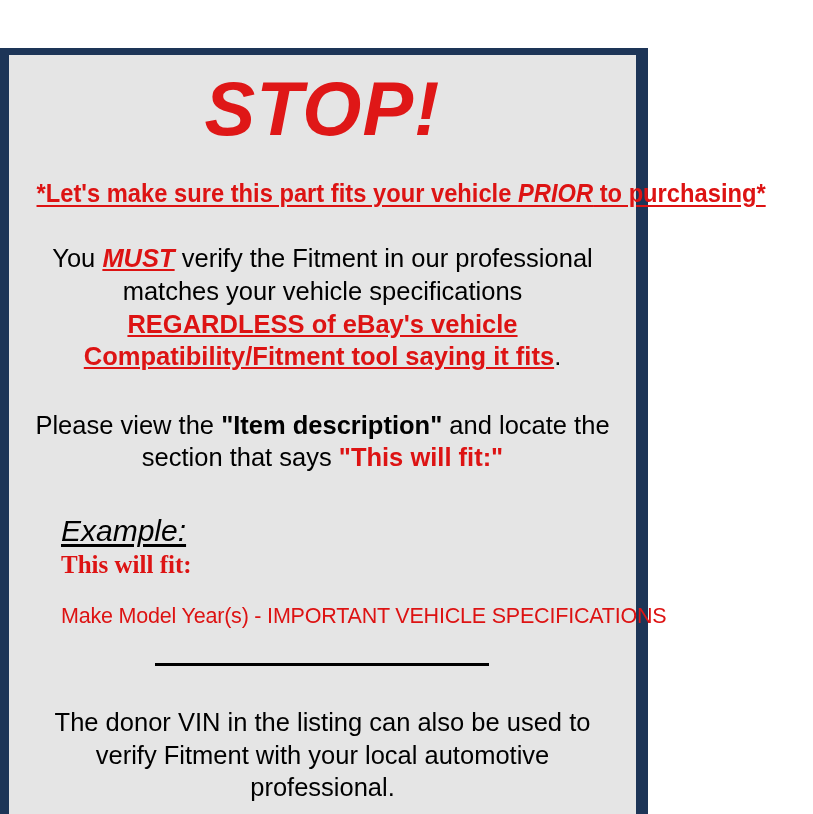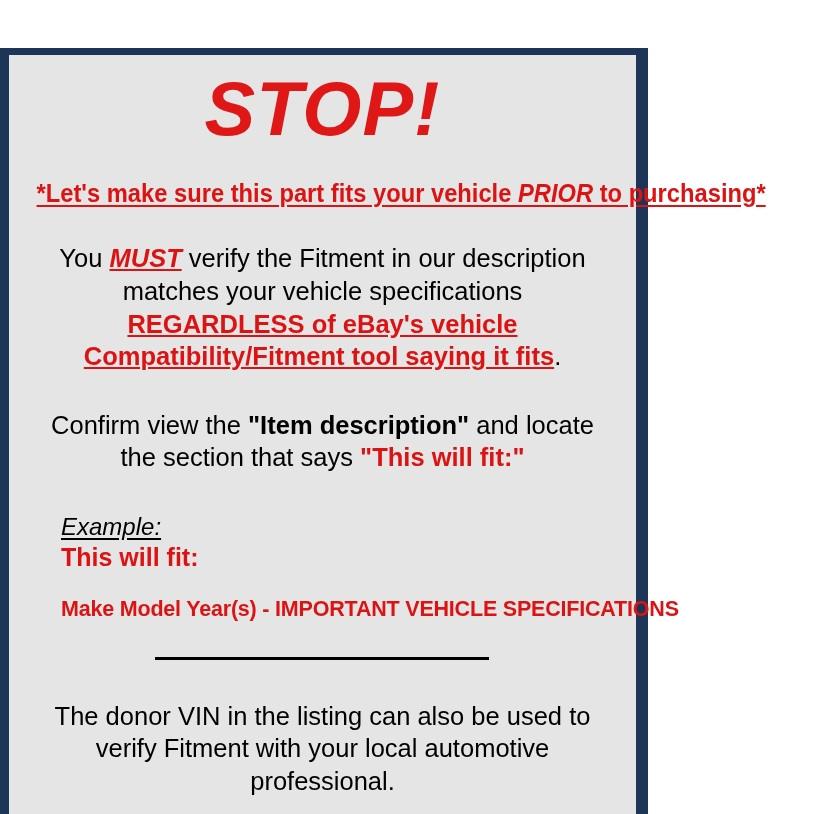--- a/index.html
+++ b/index.html
@@ -108,40 +108,40 @@
 
   
   .example-block {
     margin-top: 40px;
     padding-left: 46px;
     text-align: left;
   }
   .example-label {
     color: #000000;
     font-family: "Liberation Sans", sans-serif;
-    font-size: 24px;
+    font-size: 30px;
     font-style: italic;
     text-decoration: underline;
     text-underline-offset: 3px;
     line-height: 1.1;
     margin: 0;
     display: inline-block;
   }
   .example-fit {
     color: #DD1313;
-    font-family: Liberation Sans, sans-serif;
+    font-family: Liberation Serif, serif;
     font-weight: bold;
     font-size: 25px;
     line-height: 1.1;
     margin: 4px 0 0 0;
   }
   .example-spec {
     color: #DD1313;
     font-family: "Liberation Sans Narrow", "Liberation Sans", sans-serif;
-    font-weight: bold;
+    font-weight: normal;
     font-size: 21.5px;
     line-height: 1.1;
     margin: 26px 0 0 0;
     white-space: nowrap;
     letter-spacing: -0.2px;
   }
 
   
   .divider-wrap {
     margin-top: 24px;
@@ -170,23 +170,23 @@
 </head>
 <body>
 
 <div id="notice-card">
   <div class="inner">
 
     <div class="stop-heading">STOP!</div>
 
     <div class="tagline"><span>*Let's make sure this part fits your vehicle </span><span class="prior">PRIOR</span><span> to purchasing*</span></div>
 
-    <p class="para p-must"><span>You </span><span class="must">MUST</span><span> verify the Fitment in our description matches your vehicle specifications </span><span class="regardless">REGARDLESS of eBay's vehicle Compatibility/Fitment tool saying it fits</span><span>.</span></p>
-
-    <p class="para p-please"><span>Confirm view the </span><span class="blackbold">"Item description"</span><span> and locate the section that says </span><span class="redbold">"This will fit:"</span></p>
+    <p class="para p-must"><span>You </span><span class="must">MUST</span><span> verify the Fitment in our professional matches your vehicle specifications </span><span class="regardless">REGARDLESS of eBay's vehicle Compatibility/Fitment tool saying it fits</span><span>.</span></p>
+
+    <p class="para p-please"><span>Please view the </span><span class="blackbold">"Item description"</span><span> and locate the section that says </span><span class="redbold">"This will fit:"</span></p>
 
     <div class="example-block">
       <div>
         <span class="example-label">Example:</span>
       </div>
       <div class="example-fit">This will fit:</div>
       <div class="example-spec">Make Model Year(s) - IMPORTANT VEHICLE SPECIFICATIONS</div>
     </div>
 
     <div class="divider-wrap">

